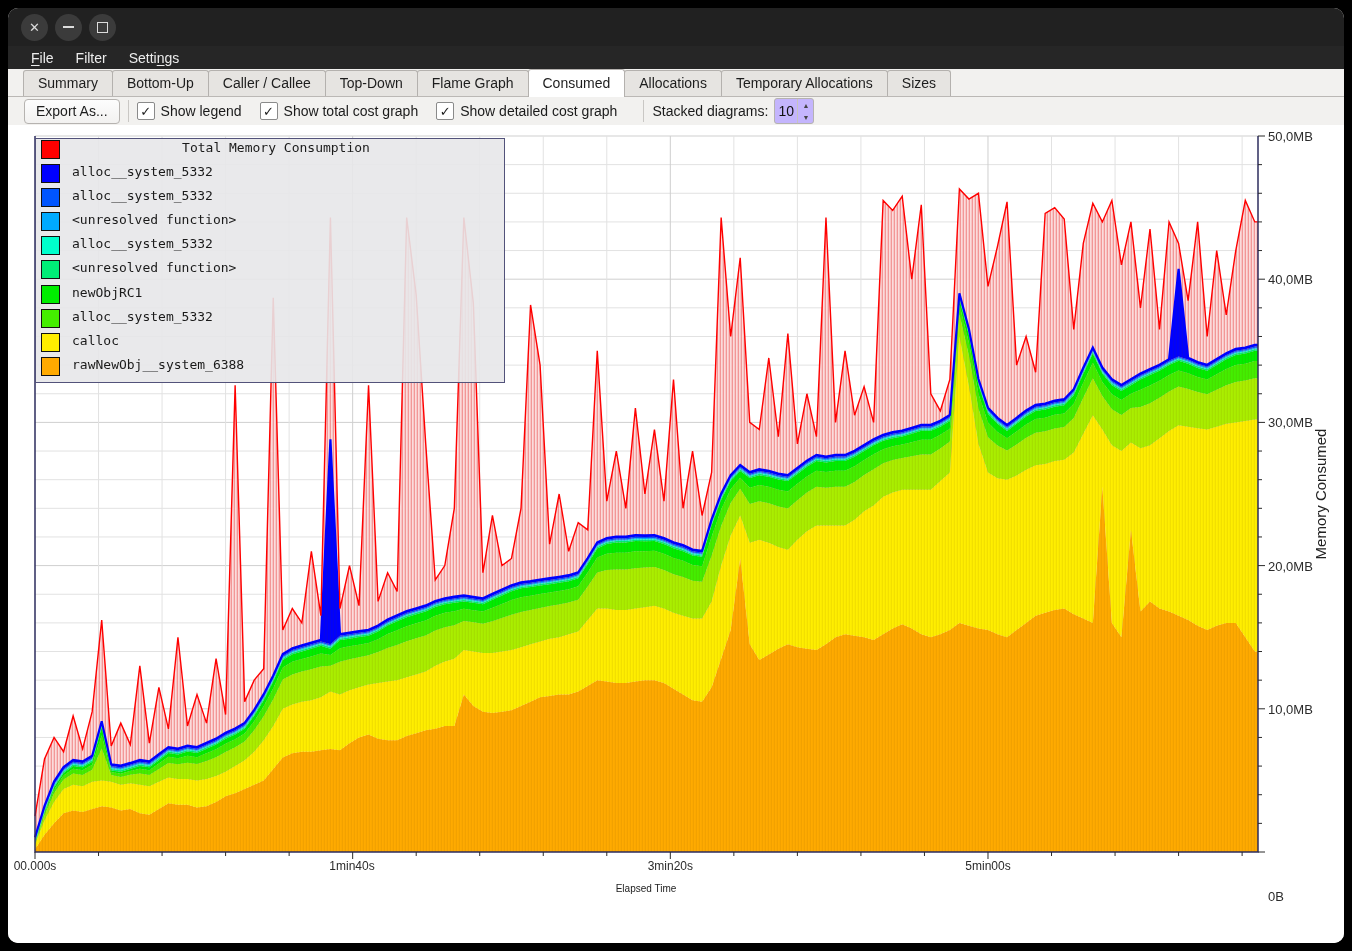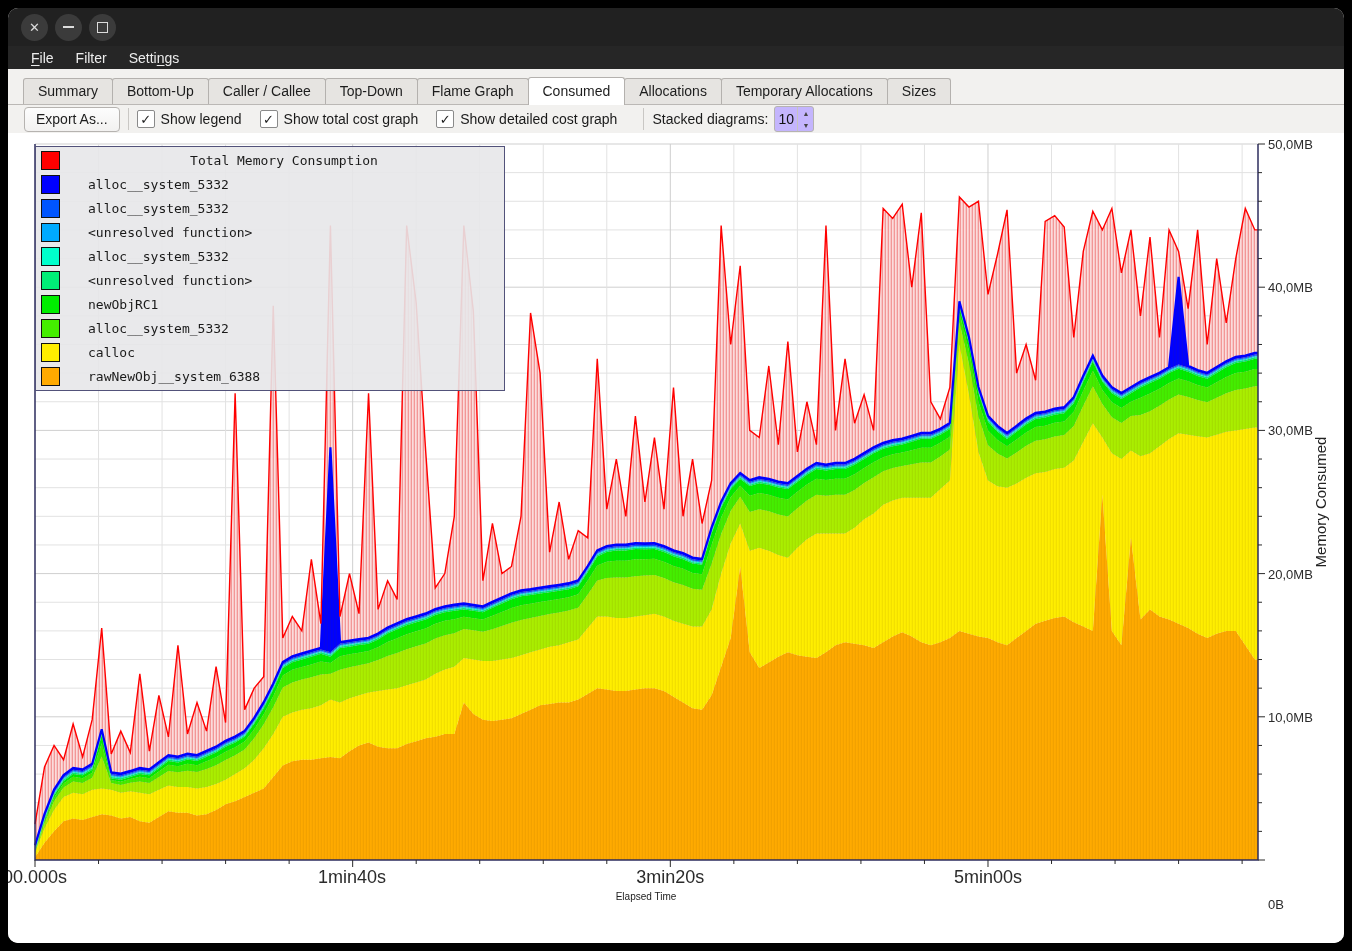--- a/index.html
+++ b/index.html
@@ -16,49 +16,49 @@
   .winbtn.max{margin-left:7px;}
   .maxglyph{width:9px;height:9px;border:1.5px solid #dcdcdc;display:block;}
   .minglyph{width:11px;height:0;border-top:2px solid #dcdcdc;display:block;}
   .win-title{position:absolute;left:0;right:0;text-align:center;color:#fff;font-size:14.5px;font-weight:bold;pointer-events:none;}
   
   .menubar{height:23px;background:#262626;display:flex;align-items:center;padding-left:12px;flex:none;}
   .menu-item{color:#ececec;font-size:14px;padding:2px 11px;cursor:default;}
   .menu-item u{text-underline-offset:2px;}
   
   .tabbar{height:27px;background:#f2f1ef;display:flex;align-items:flex-end;padding-left:15px;
-          border-bottom:1px solid #bbb8b5;flex:none;margin-top:8px;}
+          border-bottom:1px solid #bbb8b5;flex:none;}
   .tab{height:25px;line-height:25px;padding:0 14px;font-size:14px;color:#1d1d1d;background:#e6e4e1;
        border:1px solid #b4b1ae;border-bottom:none;border-radius:3px 3px 0 0;margin-right:-1px;position:relative;}
   .tab.active{background:#ffffff;height:27px;line-height:27px;z-index:2;margin-bottom:-1px;}
   
   .toolbar{height:28px;display:flex;align-items:center;background:#f2f1ef;padding-left:16px;flex:none;}
   .btn{height:25px;padding:0 11px;background:linear-gradient(#fdfdfd,#f2f1f0);border:1px solid #b6b3b0;
        border-radius:4px;font-size:14px;color:#1d1d1d;display:flex;align-items:center;}
   .tb-sep{width:1px;height:22px;background:#c9c7c4;margin:0 8px;flex:none;}
   .check{display:flex;align-items:center;margin-right:18px;font-size:14px;color:#1a1a1a;}
   .cb-box{width:16px;height:16px;background:#fff;border:1px solid #8a8a8a;border-radius:2px;margin-right:6px;
           display:flex;align-items:center;justify-content:center;font-size:13px;font-weight:bold;color:#1c1c1c;flex:none;}
   .spin{display:flex;height:24px;border:1px solid #b6b3b0;border-radius:3px;background:#c4b5fd;margin-left:6px;}
   .spin-val{width:22px;display:flex;align-items:center;justify-content:center;font-size:14px;color:#111;}
   .spin-btns{width:15px;border-left:1px solid #c6c4c1;display:flex;flex-direction:column;}
   .spin-up,.spin-down{flex:1;display:flex;align-items:center;justify-content:center;font-size:7px;color:#444;}
   .tb-label{font-size:14px;color:#1a1a1a;}
   
   .chartpane{flex:1;position:relative;background:#ffffff;}
   #chart-svg{position:absolute;left:27px;top:11px;overflow:visible;}
-  .xtick{position:absolute;top:734px;transform:translateX(-50%);font-size:18px;color:#2b2b2b;white-space:nowrap;}
+  .xtick{position:absolute;top:734px;transform:translateX(-50%);font-size:12px;color:#2b2b2b;white-space:nowrap;}
   .ytick{position:absolute;left:1260px;transform:translateY(-50%);font-size:13px;color:#2b2b2b;white-space:nowrap;}
   .xlabel{position:absolute;left:638px;top:758px;transform:translateX(-50%);font-size:10px;color:#222;}
   .ylabel{position:absolute;left:1312px;top:369px;transform:translate(-50%,-50%) rotate(-90deg);
           font-size:15px;color:#222;white-space:nowrap;}
   
   .legend{position:absolute;left:27px;top:13px;width:470px;height:245px;background:rgba(231,231,233,0.90);
           border:1px solid #52527a;box-sizing:border-box;display:flex;flex-direction:column;padding:1px 0;z-index:3;}
-  .lg-row{flex:1;display:flex;align-items:center;min-height:0;gap:16px;}
+  .lg-row{flex:1;display:flex;min-height:0;}
   .lg-sw{width:19px;height:19px;border:1px solid #111;margin-left:5px;flex:none;box-sizing:border-box;}
   .lg-lb{margin-left:12px;font-family:"DejaVu Sans Mono","Liberation Mono",monospace;font-size:13px;color:#1a1a1a;white-space:nowrap;}
   .lg-title .lg-lb{flex:1;text-align:center;margin-right:24px;}
 </style>
 </head>
 <body>
 
 <div class="screen">
   <div class="window">
 

